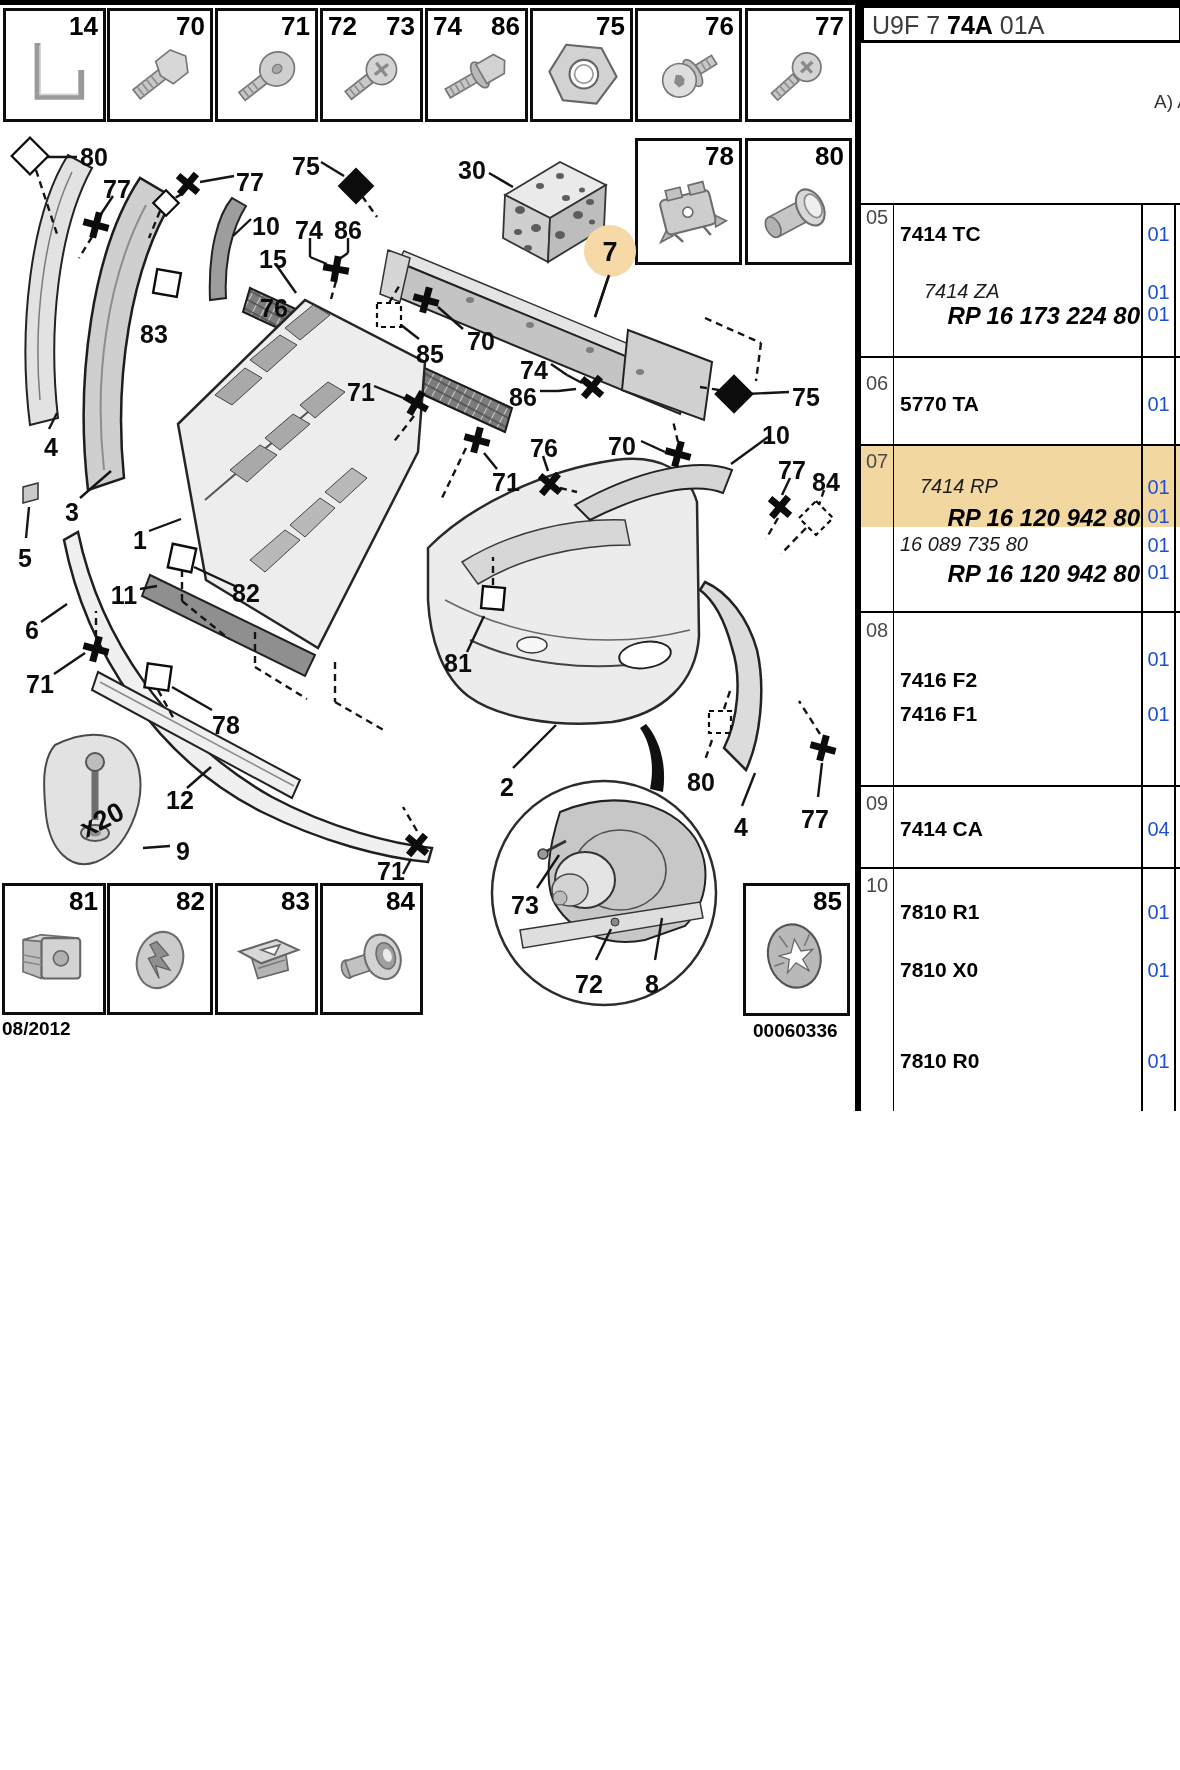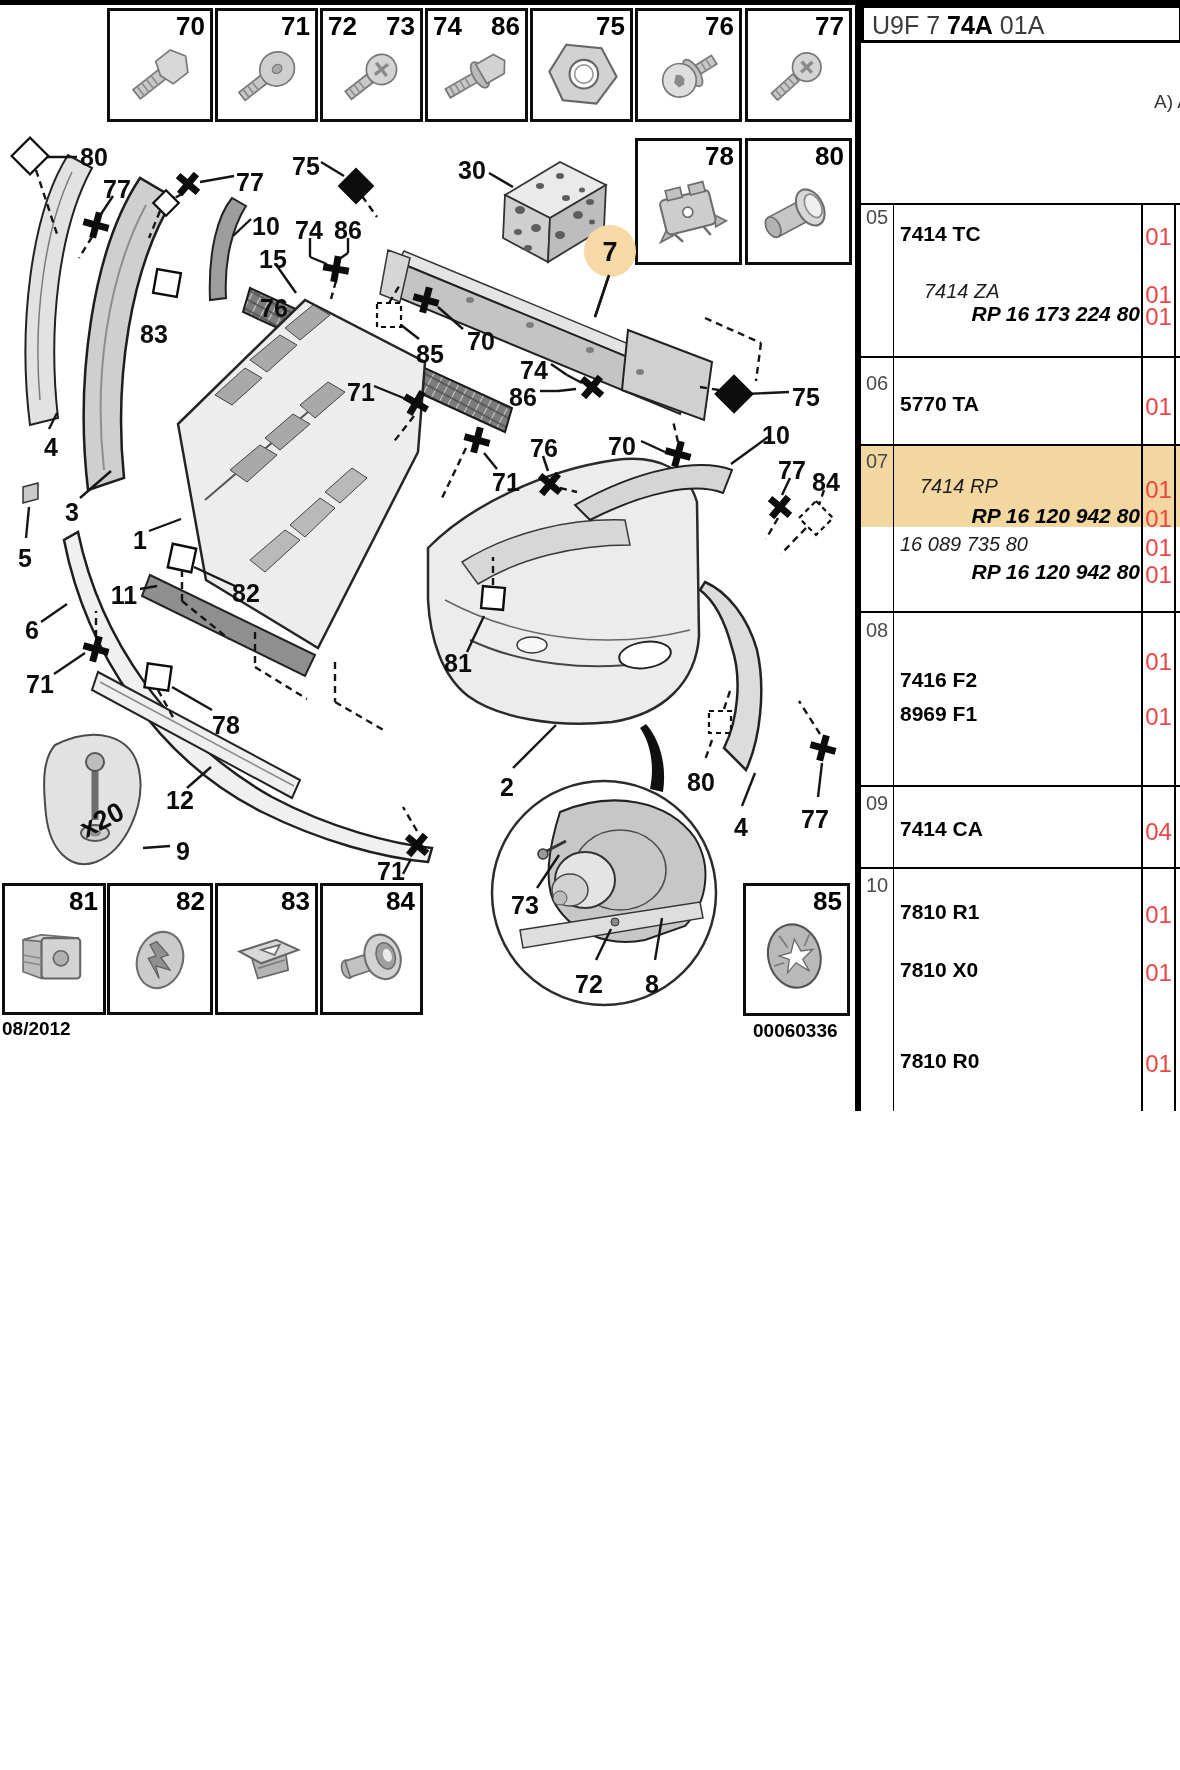--- a/index.html
+++ b/index.html
@@ -20,23 +20,23 @@
   .hdrtext{position:absolute;left:8px;top:3px;font-size:25px;color:#3c3c3c;white-space:nowrap;}
   .hdrtext b{color:#000;}
   .notebox{position:absolute;left:861px;top:43px;width:319px;height:160px;overflow:hidden;z-index:4;}
   .notetext{position:absolute;right:-10px;top:48px;font-size:19px;color:#333;white-space:nowrap;}
   .hline{position:absolute;left:858px;width:322px;height:2px;background:#000;z-index:5;}
   .vline{position:absolute;background:#000;z-index:5;}
   .hl-band{position:absolute;left:861px;top:445px;width:319px;height:82px;z-index:4;}
   .rownum{position:absolute;left:866px;width:26px;font-size:20px;color:#4a4a4a;z-index:6;}
   .code-b{position:absolute;left:900px;font-size:21px;font-weight:bold;color:#000;z-index:6;white-space:nowrap;}
   .code-i{position:absolute;left:900px;font-size:20px;font-style:italic;color:#1c1c1c;z-index:6;white-space:nowrap;}
-  .code-rp{position:absolute;left:862px;width:278px;text-align:right;font-size:21px;font-weight:bold;
+  .code-rp{position:absolute;left:862px;width:278px;text-align:right;font-size:24px;font-weight:bold;
            font-style:italic;color:#000;z-index:6;white-space:nowrap;}
-  .qty{position:absolute;left:1143px;width:31px;text-align:center;font-size:24px;color:#ef4444;z-index:6;}
+  .qty{position:absolute;left:1143px;width:31px;text-align:center;font-size:20px;color:#1d4ed8;z-index:6;}
   .footnote{position:absolute;font-size:19px;font-weight:bold;color:#000;z-index:6;}
 </style>
 </head>
 <body>
 
 <div class="page">
   <div class="topbar"></div>
 
   <svg id="diagram" width="860" height="1120" viewBox="0 0 860 1120">
     <defs>
@@ -285,20 +285,27 @@
         <text x="525" y="914" text-anchor="middle" font-size="25" font-weight="bold" fill="#0c0c0c">73</text>
         <text x="589" y="993" text-anchor="middle" font-size="25" font-weight="bold" fill="#0c0c0c">72</text>
         <text x="652" y="993" text-anchor="middle" font-size="25" font-weight="bold" fill="#0c0c0c">8</text>
         <text x="815" y="828" text-anchor="middle" font-size="25" font-weight="bold" fill="#0c0c0c">77</text>
         <text x="391" y="880" text-anchor="middle" font-size="25" font-weight="bold" fill="#0c0c0c">71</text>
         <text x="458" y="672" text-anchor="middle" font-size="25" font-weight="bold" fill="#0c0c0c">81</text>
         <text x="0" y="0" transform="translate(106,828) rotate(-27)" text-anchor="middle" font-size="27" font-weight="bold" fill="#0c0c0c">x20</text>
       </g>
   </svg>
 
+  <div class="hwbox" style="left:3px;top:8px;width:103px;height:114px;">
+    <span class="hwlabel">14</span>
+    <svg class="hwicon" viewBox="0 0 100 100">
+      <path d="M28 12 L28 76 L80 76 L80 44" fill="none" stroke="#9a9a9a" stroke-width="7"></path>
+      <path d="M31 15 L31 73 L77 73" fill="none" stroke="#d8d8d8" stroke-width="2"></path>
+    </svg>
+  </div>
   <div class="hwbox" style="left:107px;top:8px;width:106px;height:114px;">
     <span class="hwlabel">70</span>
     <svg class="hwicon" viewBox="0 0 100 100">
       <g transform="rotate(-38 50 50)">
         <rect x="14" y="44" width="42" height="14" fill="#c8c8c8" stroke="#777" stroke-width="2"></rect>
         <line x1="20" y1="43" x2="20" y2="59" stroke="#8d8d8d" stroke-width="2"></line>
         <line x1="27" y1="43" x2="27" y2="59" stroke="#8d8d8d" stroke-width="2"></line>
         <line x1="34" y1="43" x2="34" y2="59" stroke="#8d8d8d" stroke-width="2"></line>
         <line x1="41" y1="43" x2="41" y2="59" stroke="#8d8d8d" stroke-width="2"></line>
         <polygon points="56,34 78,34 88,51 78,68 56,68 50,51" fill="#d7d7d7" stroke="#777" stroke-width="2"></polygon>
@@ -504,21 +511,21 @@
   <div class="qty" style="top:476px;">01</div>
   <div class="code-rp" style="top:504px;">RP 16 120 942 80</div>
   <div class="qty" style="top:505px;">01</div>
   <div class="code-i" style="top:533px;">16 089 735 80</div>
   <div class="qty" style="top:534px;">01</div>
   <div class="code-rp" style="top:560px;">RP 16 120 942 80</div>
   <div class="qty" style="top:561px;">01</div>
 
   <div class="code-b" style="top:668px;">7416 F2</div>
   <div class="qty" style="top:648px;">01</div>
-  <div class="code-b" style="top:702px;">8969 F1</div>
+  <div class="code-b" style="top:702px;">7416 F1</div>
   <div class="qty" style="top:703px;">01</div>
 
   <div class="code-b" style="top:817px;">7414 CA</div>
   <div class="qty" style="top:818px;">04</div>
 
   <div class="code-b" style="top:900px;">7810 R1</div>
   <div class="qty" style="top:901px;">01</div>
   <div class="code-b" style="top:958px;">7810 X0</div>
   <div class="qty" style="top:959px;">01</div>
   <div class="code-b" style="top:1049px;">7810 R0</div>

